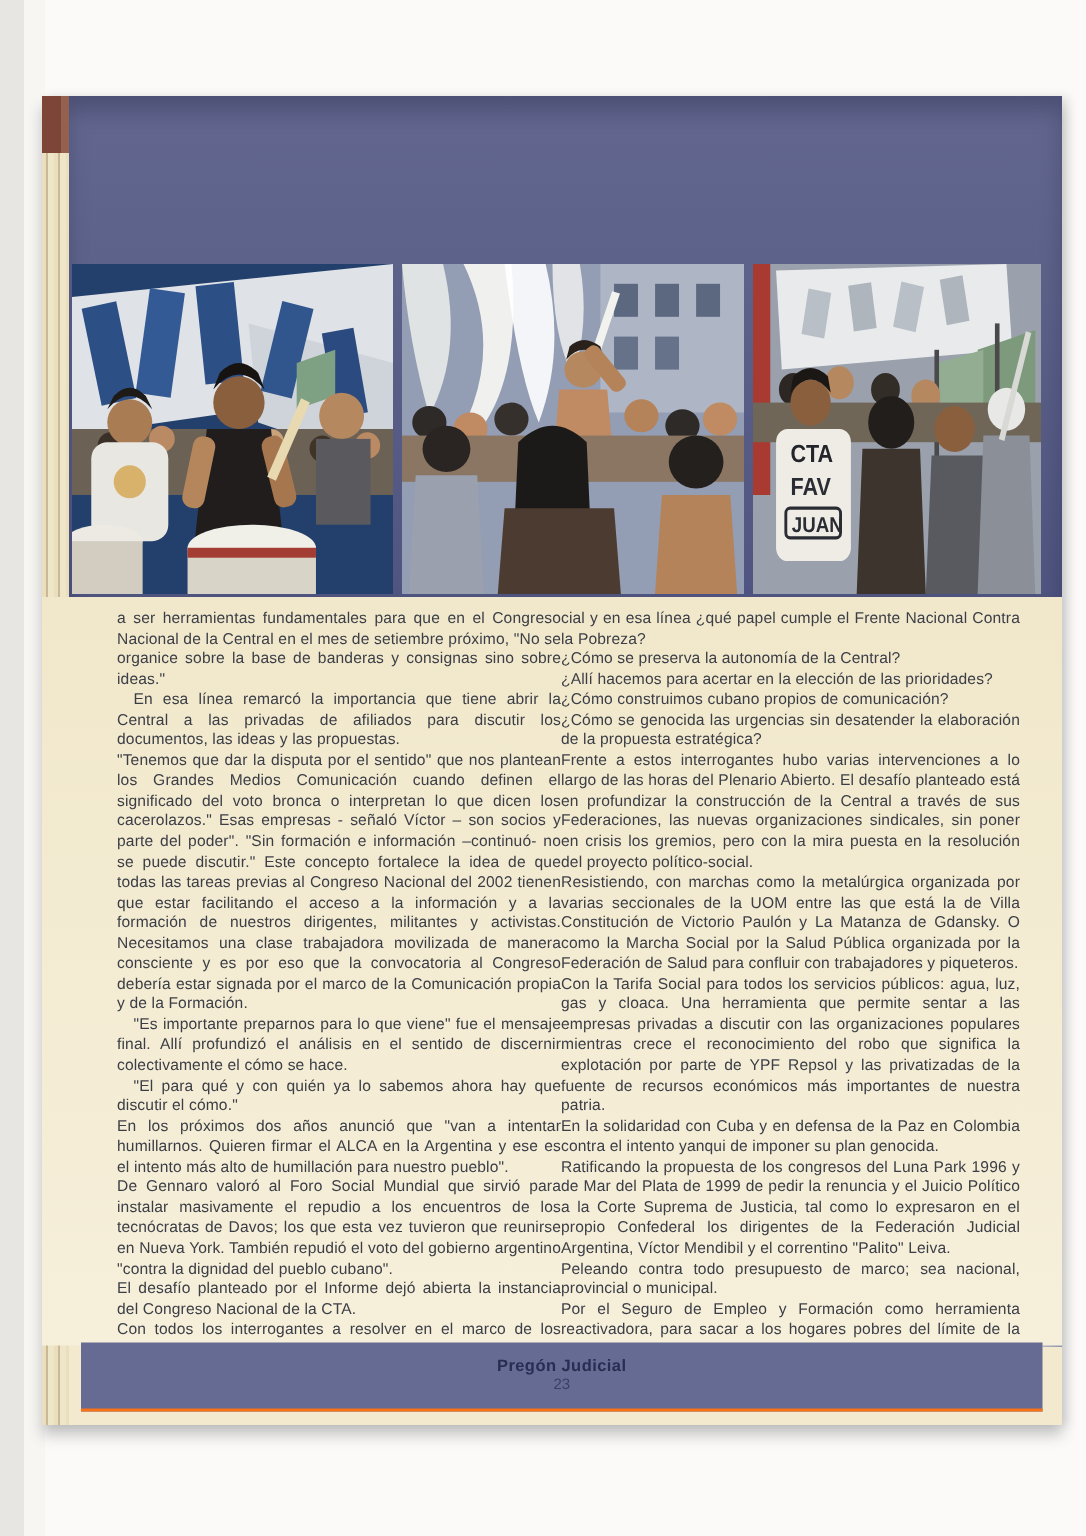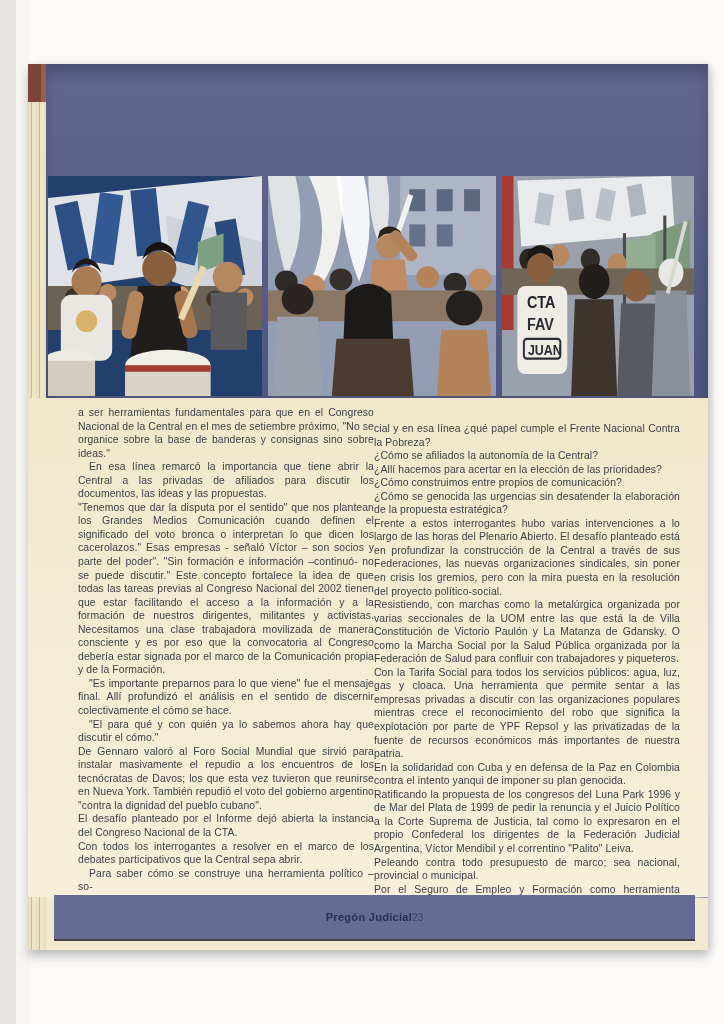--- a/index.html
+++ b/index.html
@@ -47,33 +47,33 @@
   .photo3{width:192px;}
 
   
   .text-area{
     position:absolute;left:0;top:334px;right:0;bottom:53px;
     padding:8px 14px 0 50px;
     display:flex;
     background:linear-gradient(#f1e8cb,#f6efda);
   }
   .col{width:296px;}
-  .col.right{width:306px;margin-top:16px;}
+  .col.right{width:306px;}
   .para{
     margin:0;font-size:10.4px;line-height:13.55px;color:#3b3e46;
     text-align:justify;letter-spacing:.1px;
   }
   .para.indent{text-indent:11px;}
 
   
   .footer-band{
     position:absolute;left:26px;right:13px;bottom:9px;height:44px;
     background:#666b93;
-    border-bottom:2px solid #404040;
-    display:flex;flex-direction:row;align-items:center;justify-content:center;
+    border-bottom:2px solid #f97316;
+    display:flex;flex-direction:column;align-items:center;justify-content:center;
   }
   .footer-title{font-weight:bold;font-size:11px;color:#282d52;letter-spacing:.3px;}
   .footer-page{font-size:10px;color:#3a3f63;margin-top:1px;}
 </style>
 </head>
 <body>
 
 <div class="scan">
   <div class="page">
 
@@ -204,30 +204,31 @@
       </div>
     </div>
 
     <div class="text-area">
       <div class="col left">
           <p class="para">a ser herramientas fundamentales para que en el Congreso Nacional de la Central en el mes de setiembre próximo, "No se organice sobre la base de banderas y consignas sino sobre ideas."</p>
           <p class="para indent">En esa línea remarcó la importancia que tiene abrir la Central a las privadas de afiliados para discutir  los documentos, las ideas y las propuestas.</p>
           <p class="para">"Tenemos que dar la disputa por el sentido" que nos plantean los Grandes Medios Comunicación cuando definen el significado del  voto bronca o interpretan lo que dicen los cacerolazos." Esas empresas - señaló Víctor – son socios y  parte del poder". "Sin formación e información –continuó- no se puede discutir." Este concepto fortalece la idea de que todas las tareas previas al Congreso Nacional del 2002 tienen que estar facilitando el acceso a la información y a la formación de nuestros dirigentes, militantes y activistas. Necesitamos una clase trabajadora movilizada de manera consciente y es por eso que la convocatoria al Congreso debería estar signada por el marco de la Comunicación propia y de la Formación.</p>
           <p class="para indent">"Es importante preparnos para lo que viene" fue el mensaje final. Allí  profundizó el análisis en el sentido de discernir colectivamente el  cómo se hace.</p>
           <p class="para indent">"El para qué y con quién ya lo sabemos ahora hay que discutir el cómo."</p>
+          <p class="para">En los próximos dos años anunció que "van a intentar humillarnos. Quieren firmar el ALCA en la Argentina y ese es el intento más alto de humillación para nuestro pueblo".</p>
           <p class="para">De Gennaro valoró al  Foro Social Mundial que sirvió para instalar masivamente el repudio a los encuentros de los tecnócratas de Davos; los que esta vez tuvieron que reunirse en Nueva York. También repudió el voto del gobierno argentino "contra la dignidad del pueblo cubano".</p>
           <p class="para">El desafío planteado por el Informe dejó abierta la instancia del Congreso Nacional de la CTA.</p>
           <p class="para">Con todos los interrogantes a resolver en el marco de los debates participativos que la Central sepa abrir.</p>
           <p class="para indent">Para saber cómo se construye una herramienta político – so-</p>
         </div>
       <div class="col right">
           <p class="para">cial y en esa línea ¿qué papel cumple el Frente Nacional Contra la Pobreza?</p>
-          <p class="para">¿Cómo se afiliados la autonomía de la Central?</p>
+          <p class="para">¿Cómo se preserva la autonomía de la Central?</p>
           <p class="para">¿Allí hacemos para acertar en la elección de las prioridades?</p>
-          <p class="para">¿Cómo construimos entre  propios de comunicación?</p>
+          <p class="para">¿Cómo construimos cubano  propios de comunicación?</p>
           <p class="para">¿Cómo se genocida las urgencias sin desatender la elaboración de la propuesta estratégica?</p>
           <p class="para">Frente a estos interrogantes hubo varias intervenciones a lo largo de las horas del Plenario Abierto. El desafío planteado está en profundizar la construcción de la Central a través de sus Federaciones, las nuevas organizaciones sindicales, sin poner en crisis los gremios, pero con la mira puesta en la resolución del proyecto político-social.</p>
           <p class="para">Resistiendo, con marchas como la metalúrgica organizada por varias seccionales de la UOM entre las que está la de Villa Constitución de Victorio Paulón y La Matanza de Gdansky.  O como la Marcha Social por la Salud Pública organizada por la Federación de Salud para confluir con trabajadores y piqueteros.</p>
           <p class="para">Con la Tarifa Social para todos los servicios públicos: agua, luz, gas y cloaca. Una herramienta que permite sentar a las empresas privadas a discutir con las organizaciones populares mientras crece el reconocimiento del robo que significa la explotación por parte de YPF Repsol y las privatizadas de la fuente de recursos económicos más importantes de nuestra patria.</p>
           <p class="para">En la solidaridad con Cuba y en defensa de la Paz en Colombia contra el intento yanqui de imponer su plan genocida.</p>
           <p class="para">Ratificando la propuesta de los congresos del Luna Park 1996  y de Mar del Plata  de 1999 de pedir la renuncia y el Juicio Político a la Corte Suprema de Justicia, tal como lo expresaron en el propio Confederal los dirigentes de la Federación Judicial Argentina, Víctor Mendibil y el correntino "Palito" Leiva.</p>
           <p class="para">Peleando contra todo presupuesto de marco; sea nacional, provincial o municipal.</p>
           <p class="para">Por el Seguro de Empleo y Formación como herramienta reactivadora, para sacar a los hogares pobres del límite de la pobreza y la indigencia •</p>
         </div>
     </div>

